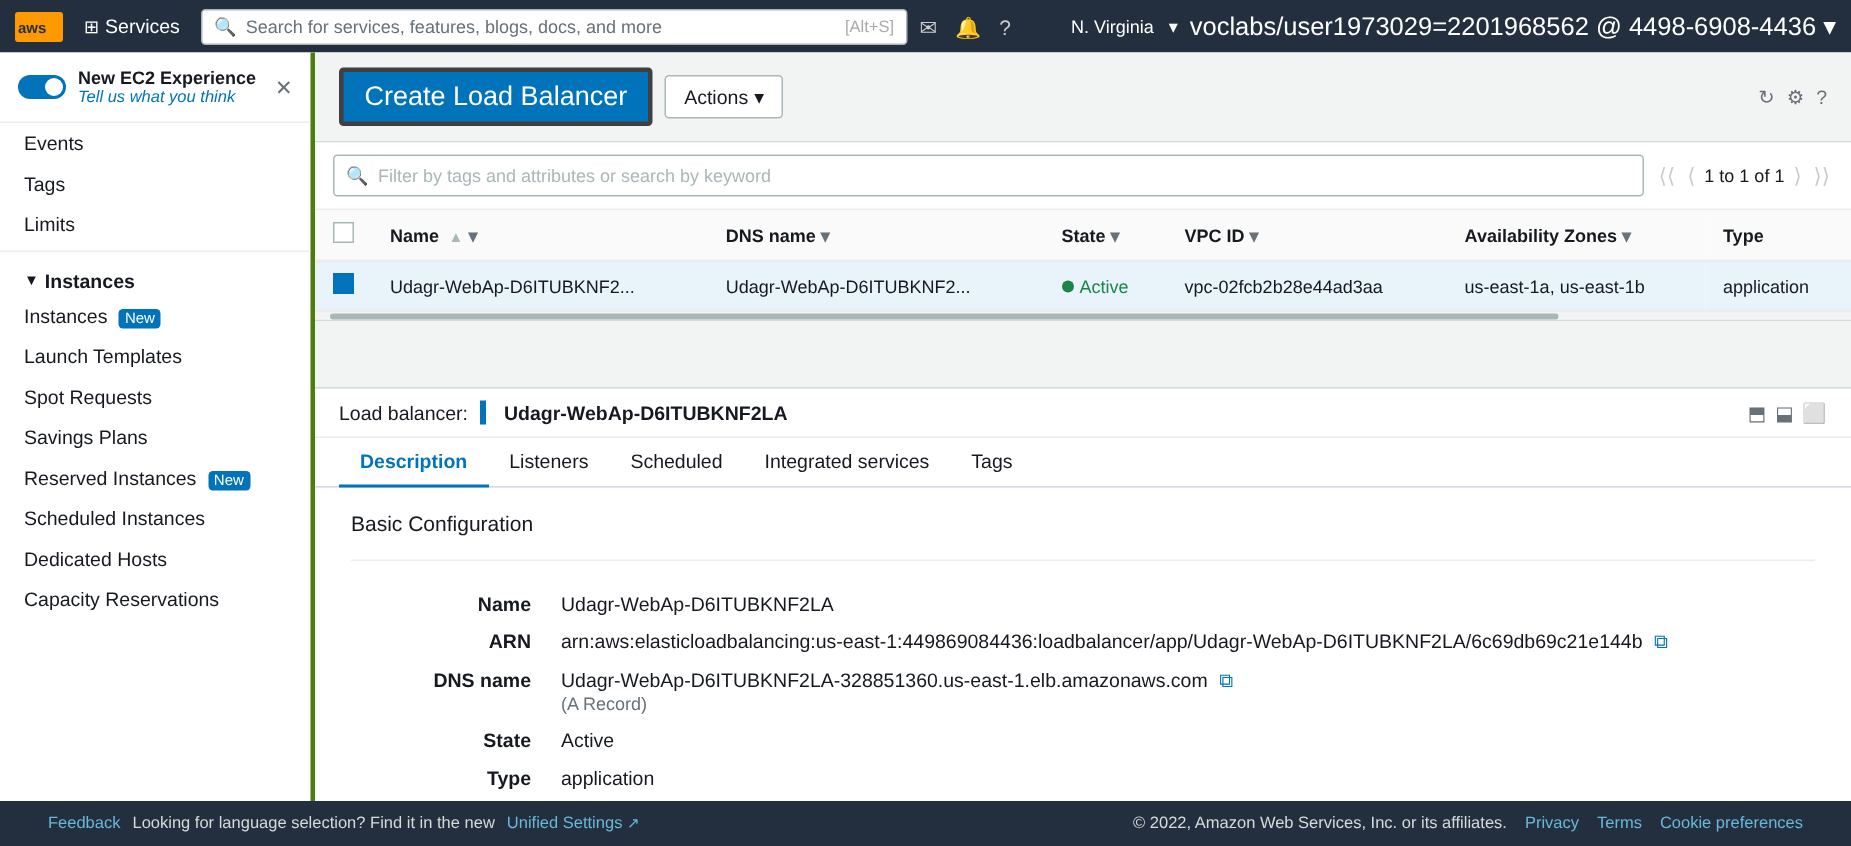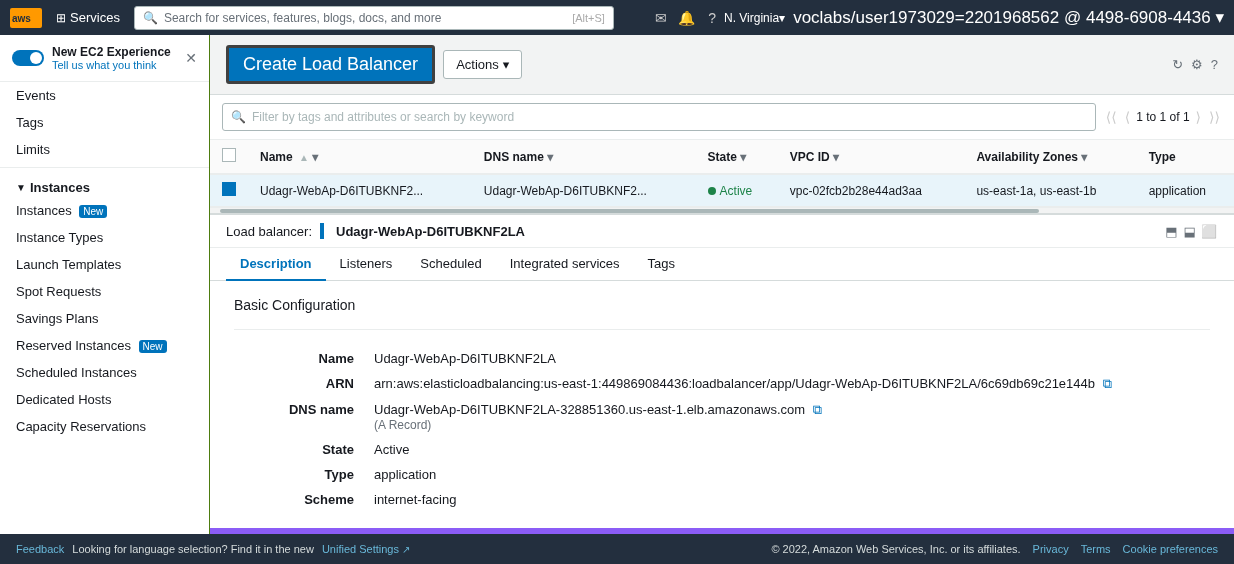--- a/index.html
+++ b/index.html
@@ -37,38 +37,38 @@
       border-radius: 3px;
       display: flex; align-items: center; padding: 0 8px; gap: 6px;
       color: #687078; font-size: 12px;
     }
     .nav-icons {
       margin-left: auto;
       display: flex; align-items: center; gap: 12px;
       color: #ccc; font-size: 14px;
     }
     .nav-region {
-      display: flex; align-items: center; gap: 0;
-      color: #fff; font-size: 12px; cursor: pointer;
+      display: flex; align-items: center; gap: 10px;
+      color: #fff; font-size: 12px; cursor: pointer; margin-left: 32px;
     }
     .nav-user {
       color: #fff; font-size: 17px; cursor: pointer;
     }
 
     
     .app-layout {
       display: flex;
       height: calc(564px - 35px - 30px);
     }
 
     
     .sidebar {
       width: 210px;
       background: #fff;
-      border-right: 1px solid #4d7c0f;
+      border-right: 3px solid #4d7c0f;
       overflow-y: auto;
       flex-shrink: 0;
     }
     .sidebar-toggle {
       display: flex; align-items: center; gap: 8px;
       padding: 10px 12px;
       border-bottom: 1px solid #eaeded;
     }
     .toggle-switch {
       width: 32px; height: 16px;
@@ -81,21 +81,21 @@
       width: 12px; height: 12px;
       background: #fff;
       border-radius: 50%;
       position: absolute;
       top: 2px; right: 2px;
     }
     .sidebar-toggle-label {
       font-size: 12px; font-weight: 600; color: #16191f;
     }
     .sidebar-toggle-sub {
-      font-size: 11px; color: #0073bb; cursor: pointer;
+      font-size: 11px; color: #0073bb; cursor: pointer; font-style: italic;
     }
     .sidebar-close {
       margin-left: auto; cursor: pointer; color: #687078; font-size: 14px;
     }
     .sidebar-nav-item {
       padding: 6px 16px;
       cursor: pointer;
       font-size: 13px;
       color: #16191f;
     }
@@ -220,20 +220,21 @@
       background: #1d8348;
       border-radius: 50%;
     }
 
     
     .detail-panel {
       background: #8b5cf6;
       flex: 1;
       overflow-y: auto;
       border-top: 1px solid #d5dbdb;
+      margin-top: 44px;
     }
     .detail-header {
       display: flex; align-items: center; gap: 8px;
       padding: 8px 16px;
       border-bottom: 1px solid #eaeded;
       background: #fff;
     }
     .detail-title {
       font-size: 13px; font-weight: 600;
     }
@@ -311,21 +312,21 @@
       display: block;
       color: #687078;
       font-size: 12px;
     }
 
     
     .footer {
       height: 30px;
       background: #232f3e;
       display: flex; align-items: center;
-      padding: 0 16px;
+      padding: 0 32px;
       gap: 8px;
       color: #d5dbdb;
       font-size: 11px;
     }
     .footer-link {
       color: #69b8d9; cursor: pointer; text-decoration: none;
     }
     .footer-right {
       margin-left: auto;
       display: flex; gap: 12px;
@@ -396,21 +397,20 @@
     <div style="height:1px;background:#eaeded;margin:4px 0;"></div>
 
     <div class="sidebar-section">
       <span class="sidebar-section-icon">▼</span>
       <span>Instances</span>
     </div>
     <div class="sidebar-nav-item">
       <span>Instances</span>
       <span class="badge-new">New</span>
     </div>
-    <div class="sidebar-nav-item">Instance Types</div>
     <div class="sidebar-nav-item">Launch Templates</div>
     <div class="sidebar-nav-item">Spot Requests</div>
     <div class="sidebar-nav-item">Savings Plans</div>
     <div class="sidebar-nav-item">
       <span>Reserved Instances</span>
       <span class="badge-new">New</span>
     </div>
     <div class="sidebar-nav-item">Scheduled Instances</div>
     <div class="sidebar-nav-item">Dedicated Hosts</div>
     <div class="sidebar-nav-item">Capacity Reservations</div>

